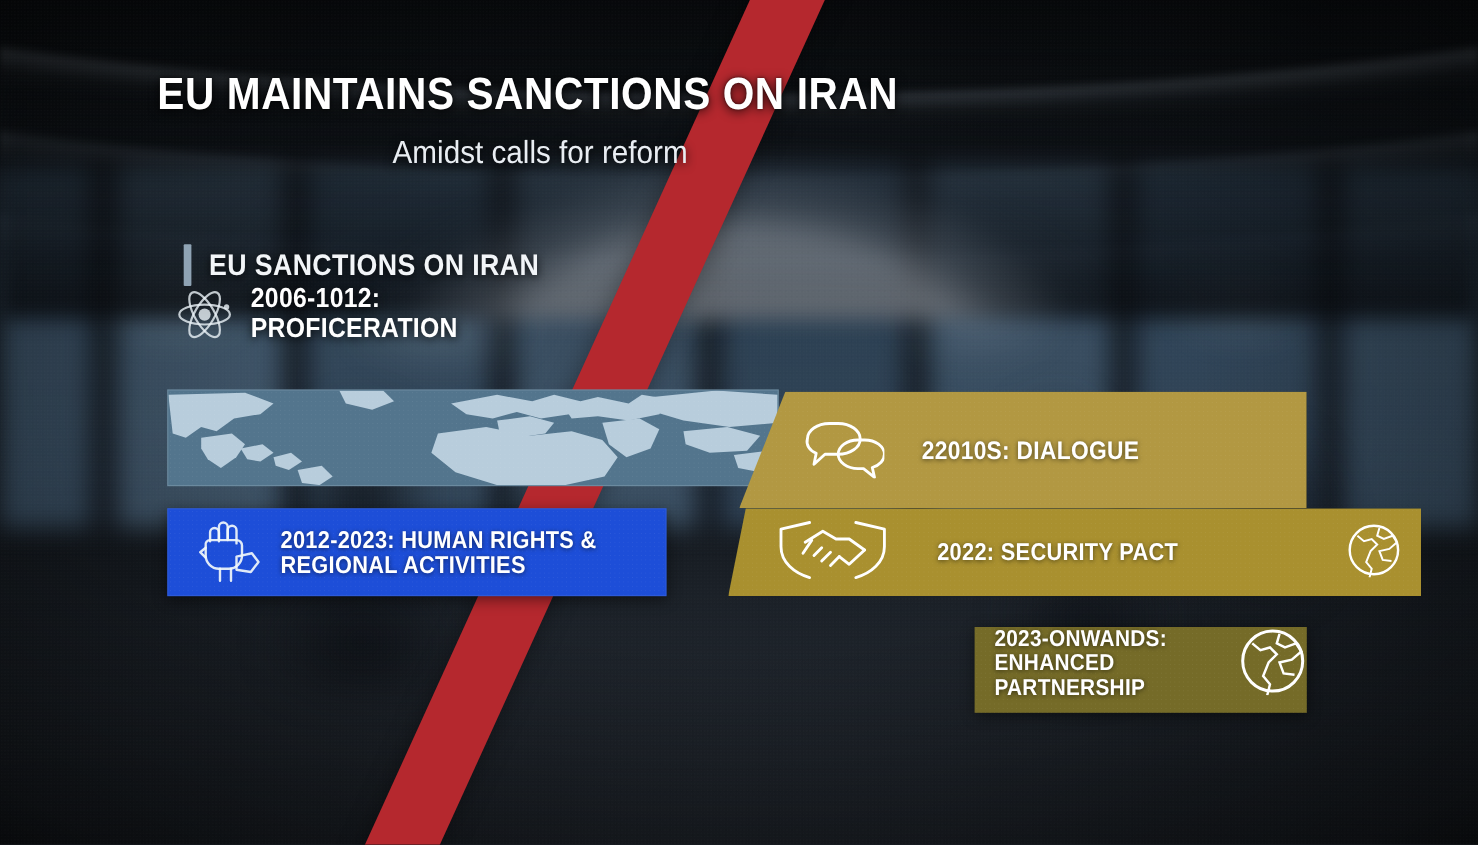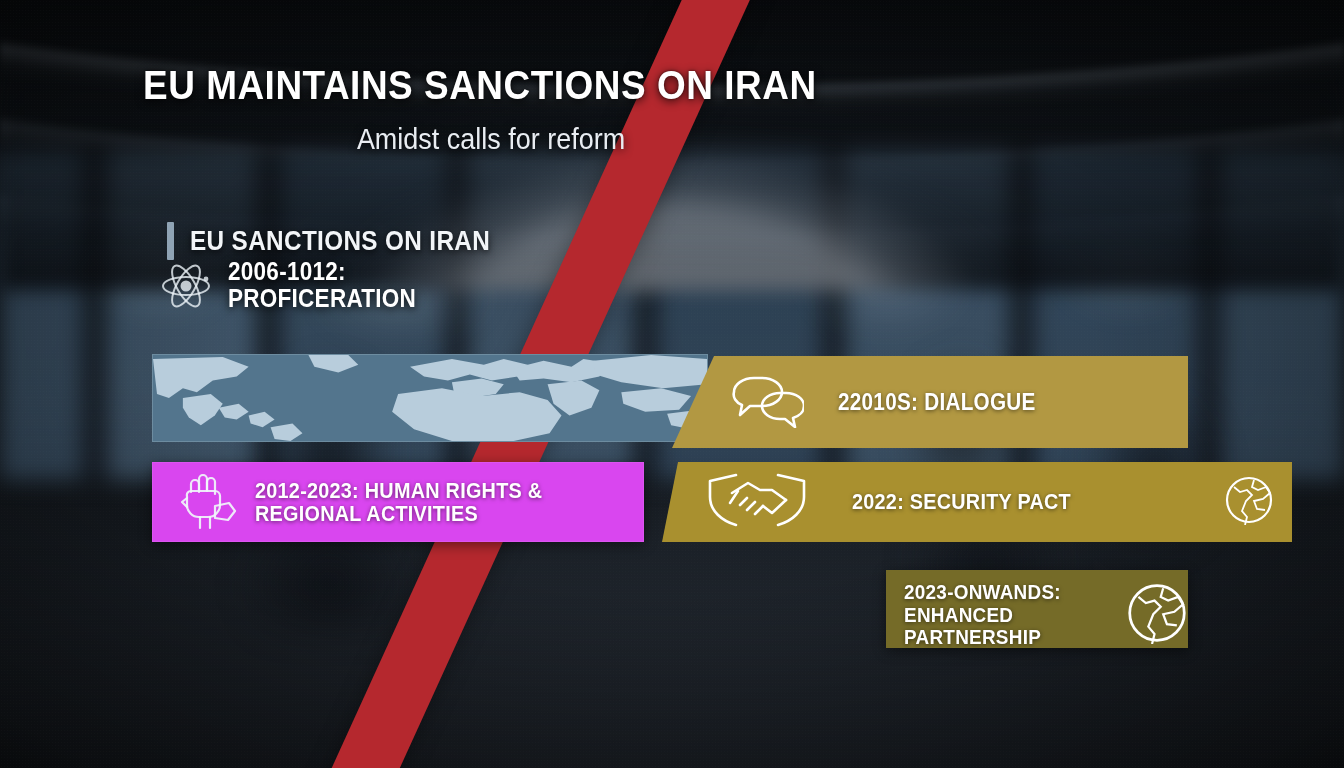--- a/index.html
+++ b/index.html
@@ -163,31 +163,31 @@
   }
   .map-band .sea { position:absolute; inset:0; background:#53758d; }
   .map-band svg { position:absolute; inset:0; width:100%; height:100%; }
 
   
   .bar {
     position:absolute; display:flex; align-items:center;
     box-shadow:0 3px 12px rgba(0,0,0,.45);
   }
   #bar-dialogue {
-    top:356px; left:672px; width:516px; height:92px;
+    top:356px; left:672px; width:516px; height:106px;
     background:#b29842;
     clip-path:polygon(42px 0, 100% 0, 100% 100%, 0 100%);
     padding-left:56px; gap:34px;
   }
   #bar-dialogue .label { font-size:23px; }
 
   
   #bar-human-rights {
-    top:462px; left:152px; width:492px; height:80px;
-    background:#d946ef;
+    top:462px; left:152px; width:454px; height:80px;
+    background:#1d4ed8;
     border:1px solid rgba(255,255,255,.08);
     padding-left:22px; gap:18px;
   }
   #bar-human-rights .label { font-size:22px; }
 
   
   #bar-security {
     top:462px; left:662px; width:630px; height:80px;
     background:#a9902f;
     clip-path:polygon(16px 0, 100% 0, 100% 100%, 0 100%);
@@ -203,21 +203,21 @@
     border:1px solid rgba(255,255,255,.07);
     display:flex; align-items:center; padding-left:16px; gap:14px;
     box-shadow:0 3px 12px rgba(0,0,0,.45);
   }
   #card-maintained .label { font-size:21px; }
 
   
   #bar-partnership {
     top:570px; left:886px; width:302px; height:78px;
     background:#756b28;
-    display:flex; align-items:flex-end; padding-left:18px; gap:10px;
+    display:flex; align-items:flex-start; padding-left:18px; gap:10px;
     box-shadow:0 3px 12px rgba(0,0,0,.45);
   }
   #bar-partnership .label { font-size:21px; }
 
   .tex { position:absolute; inset:0; pointer-events:none; opacity:.22;
     background-image:radial-gradient(rgba(255,255,255,.30) .5px, rgba(0,0,0,0) .6px);
     background-size:4px 4px; }
 </style>
 </head>
 <body>

